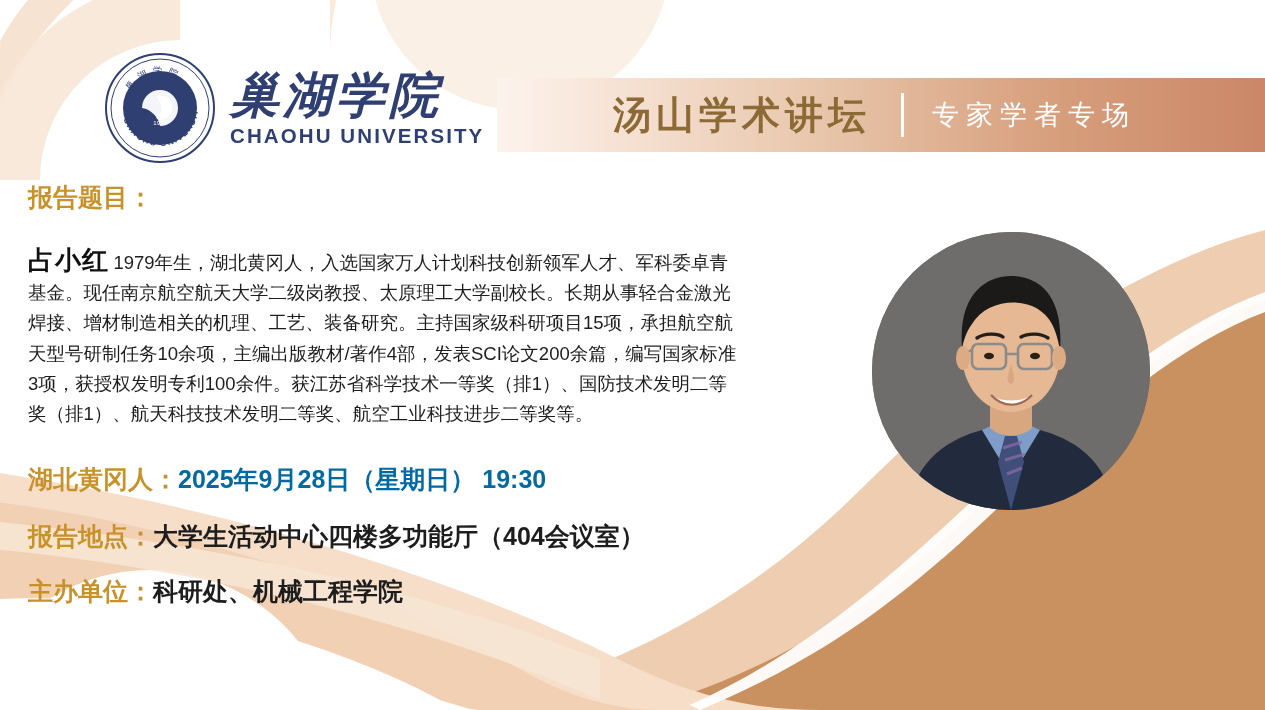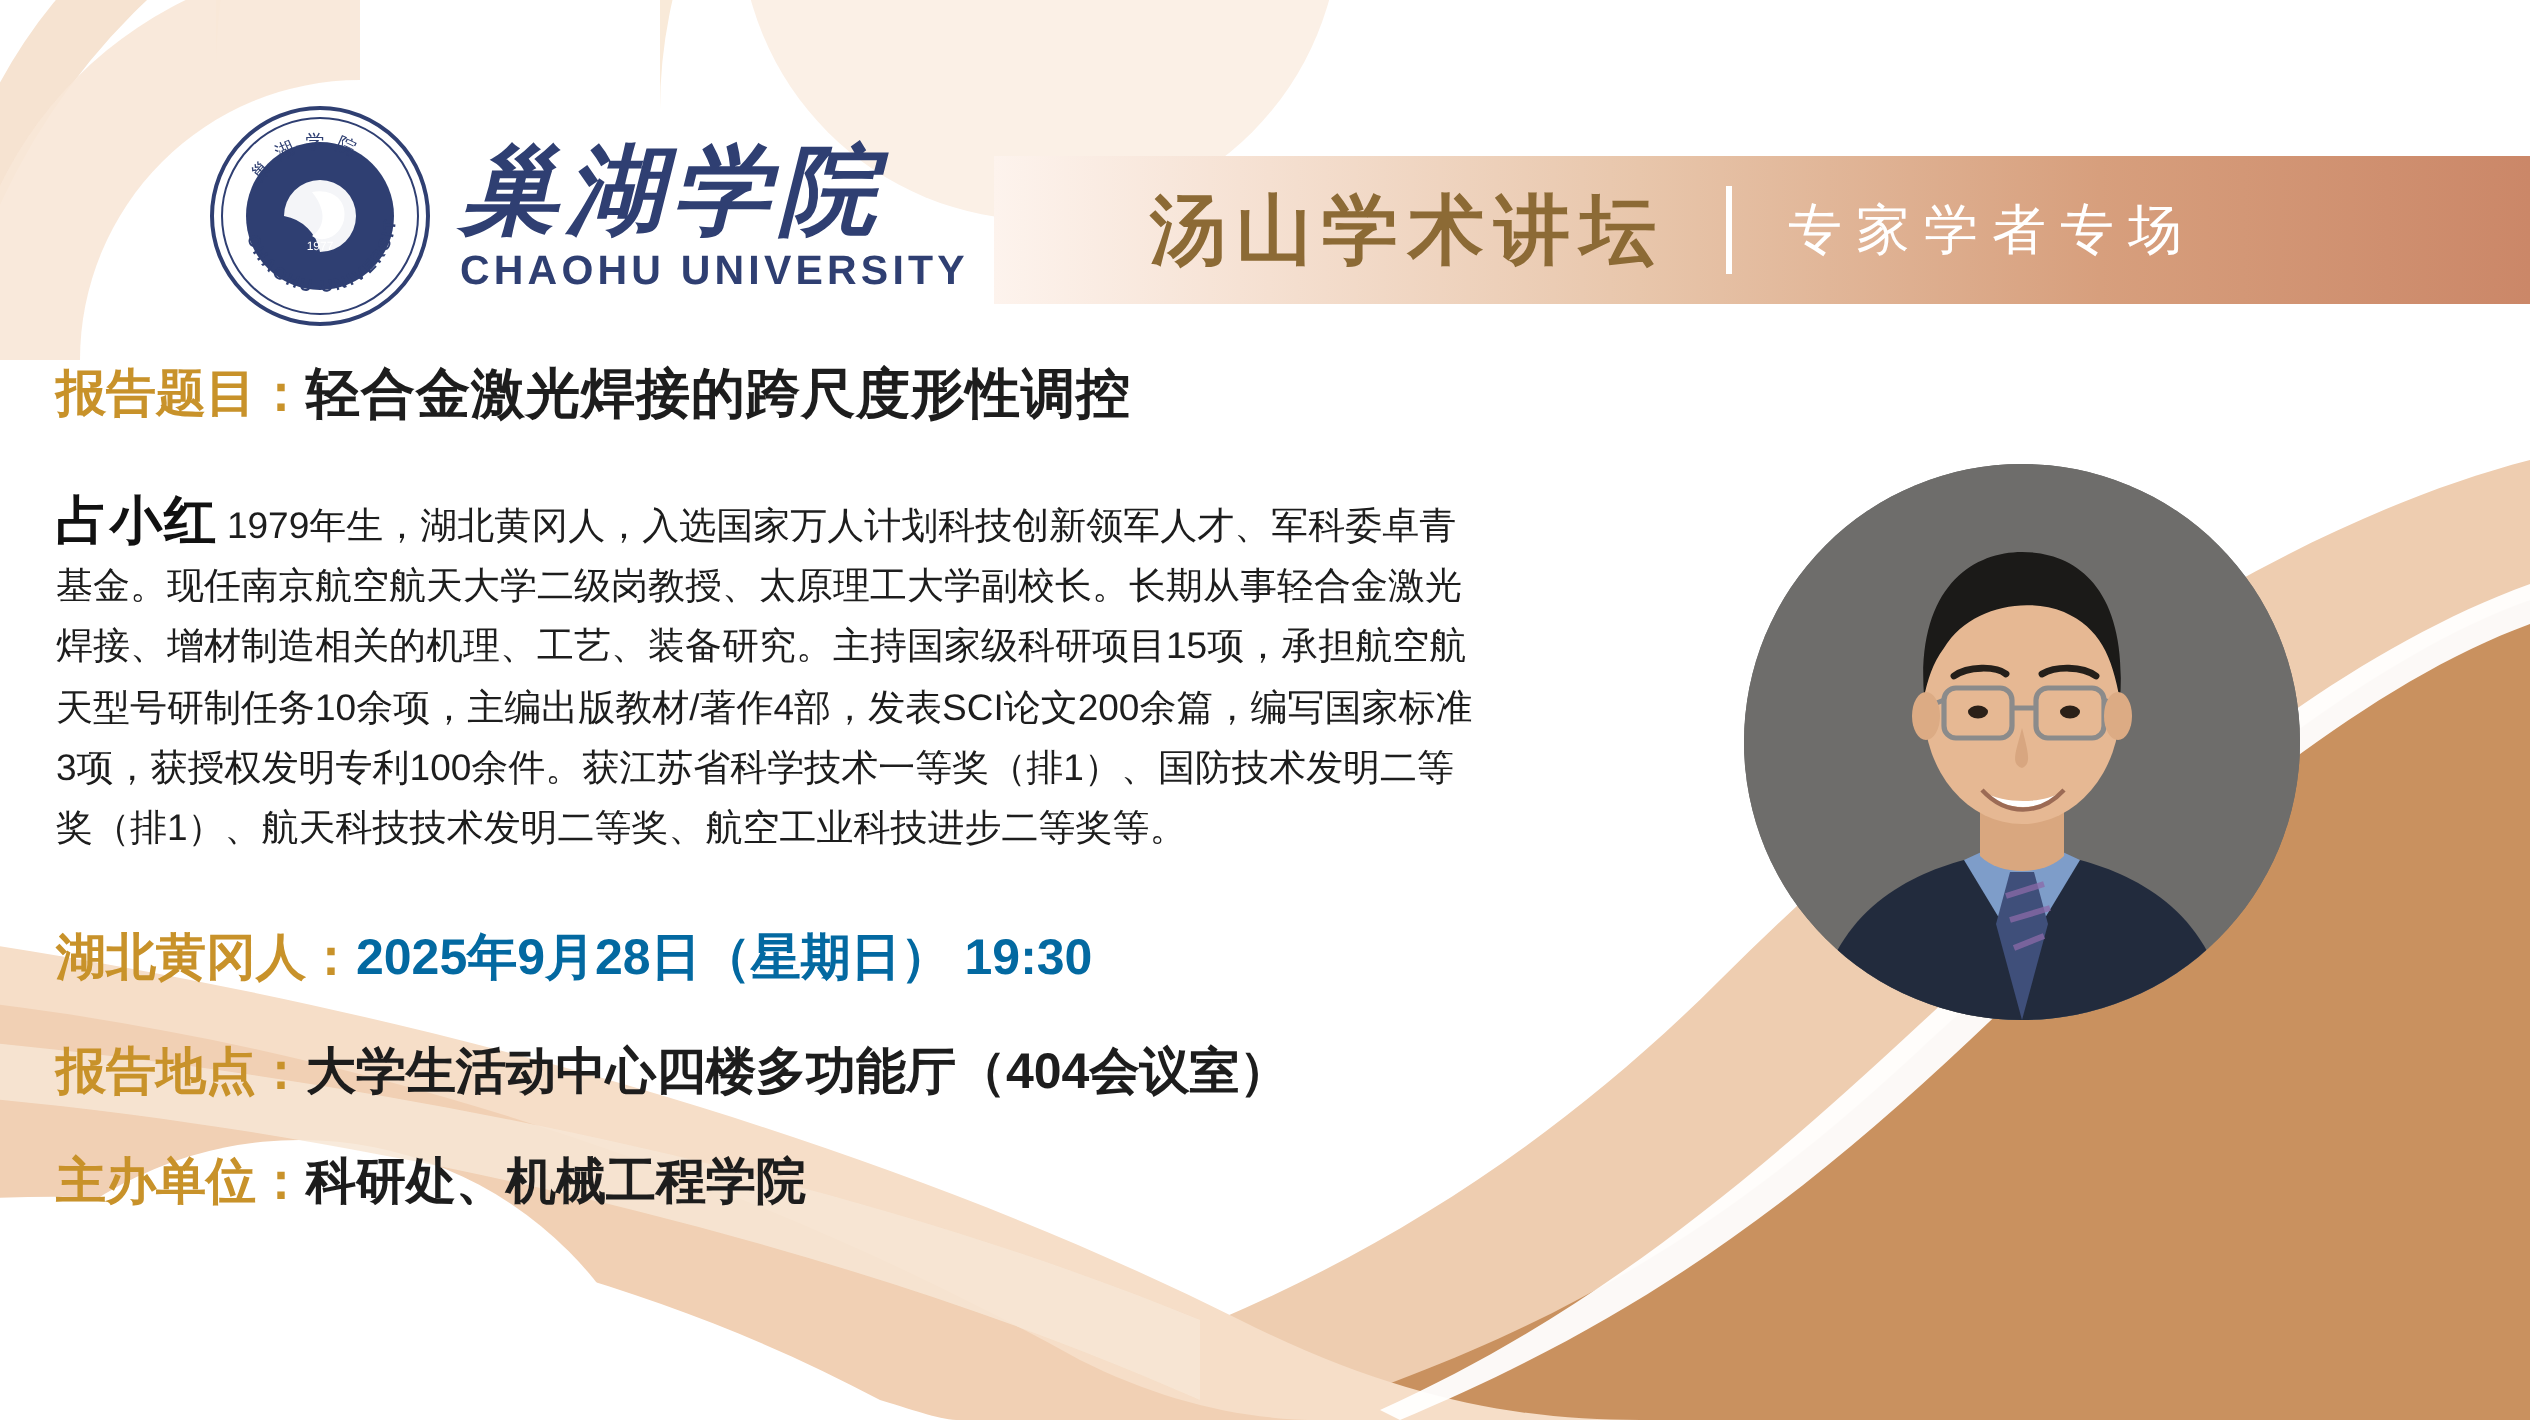--- a/index.html
+++ b/index.html
@@ -33,21 +33,21 @@
     font-size:20.5px;font-weight:700;color:#2f3f72;
     letter-spacing:2.1px;margin-top:3px;
   }
 
   #banner{
     position:absolute;left:497px;top:78px;width:768px;height:74px;
     background:linear-gradient(to right,#fdf3ed 0%,#f6e2d4 16%,#e8c6ab 42%,#d79f7d 72%,#cb8768 100%);
     display:flex;align-items:center;
   }
   #banner-title{
-    margin-left:78px;
+    margin-left:116px;
     font-family:"DejaVu Serif","Liberation Serif",serif;
     font-size:38px;font-weight:700;color:#8c6a35;
     letter-spacing:5px;
   }
   #banner-divider{
     width:3px;height:44px;background:#ffffff;margin-left:30px;margin-right:28px;
   }
   #banner-subtitle{
     font-family:"DejaVu Serif","Liberation Serif",serif;
     font-size:27px;color:#ffffff;letter-spacing:7px;
@@ -156,21 +156,20 @@
 
     <div id="banner">
       <div id="banner-title">汤山学术讲坛</div>
       <div id="banner-divider"></div>
       <div id="banner-subtitle">专家学者专场</div>
     </div>
   </div>
 
   <div class="row" id="row-title">
     <span class="label">报告题目：</span>
-    <span id="title-value">轻合金激光焊接的跨尺度形性调控</span>
   </div>
 
   <div class="row" id="row-bio">
     <span id="bio-body">
       <span id="bio-name">占小红</span>
       <span id="bio-text">1979年生，湖北黄冈人，入选国家万人计划科技创新领军人才、军科委卓青基金。现任南京航空航天大学二级岗教授、太原理工大学副校长。长期从事轻合金激光焊接、增材制造相关的机理、工艺、装备研究。主持国家级科研项目15项，承担航空航天型号研制任务10余项，主编出版教材/著作4部，发表SCI论文200余篇，编写国家标准3项，获授权发明专利100余件。获江苏省科学技术一等奖（排1）、国防技术发明二等奖（排1）、航天科技技术发明二等奖、航空工业科技进步二等奖等。</span>
     </span>
   </div>
 
   <div class="row" id="row-time">

